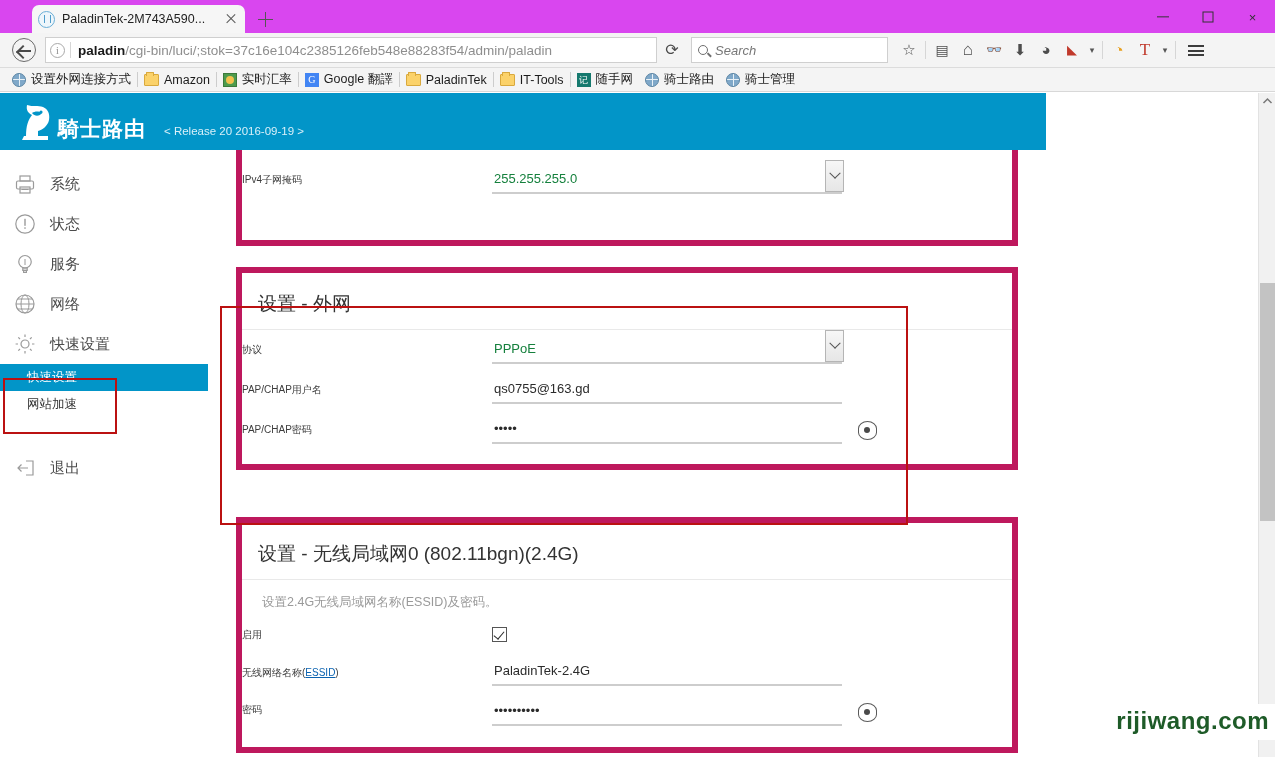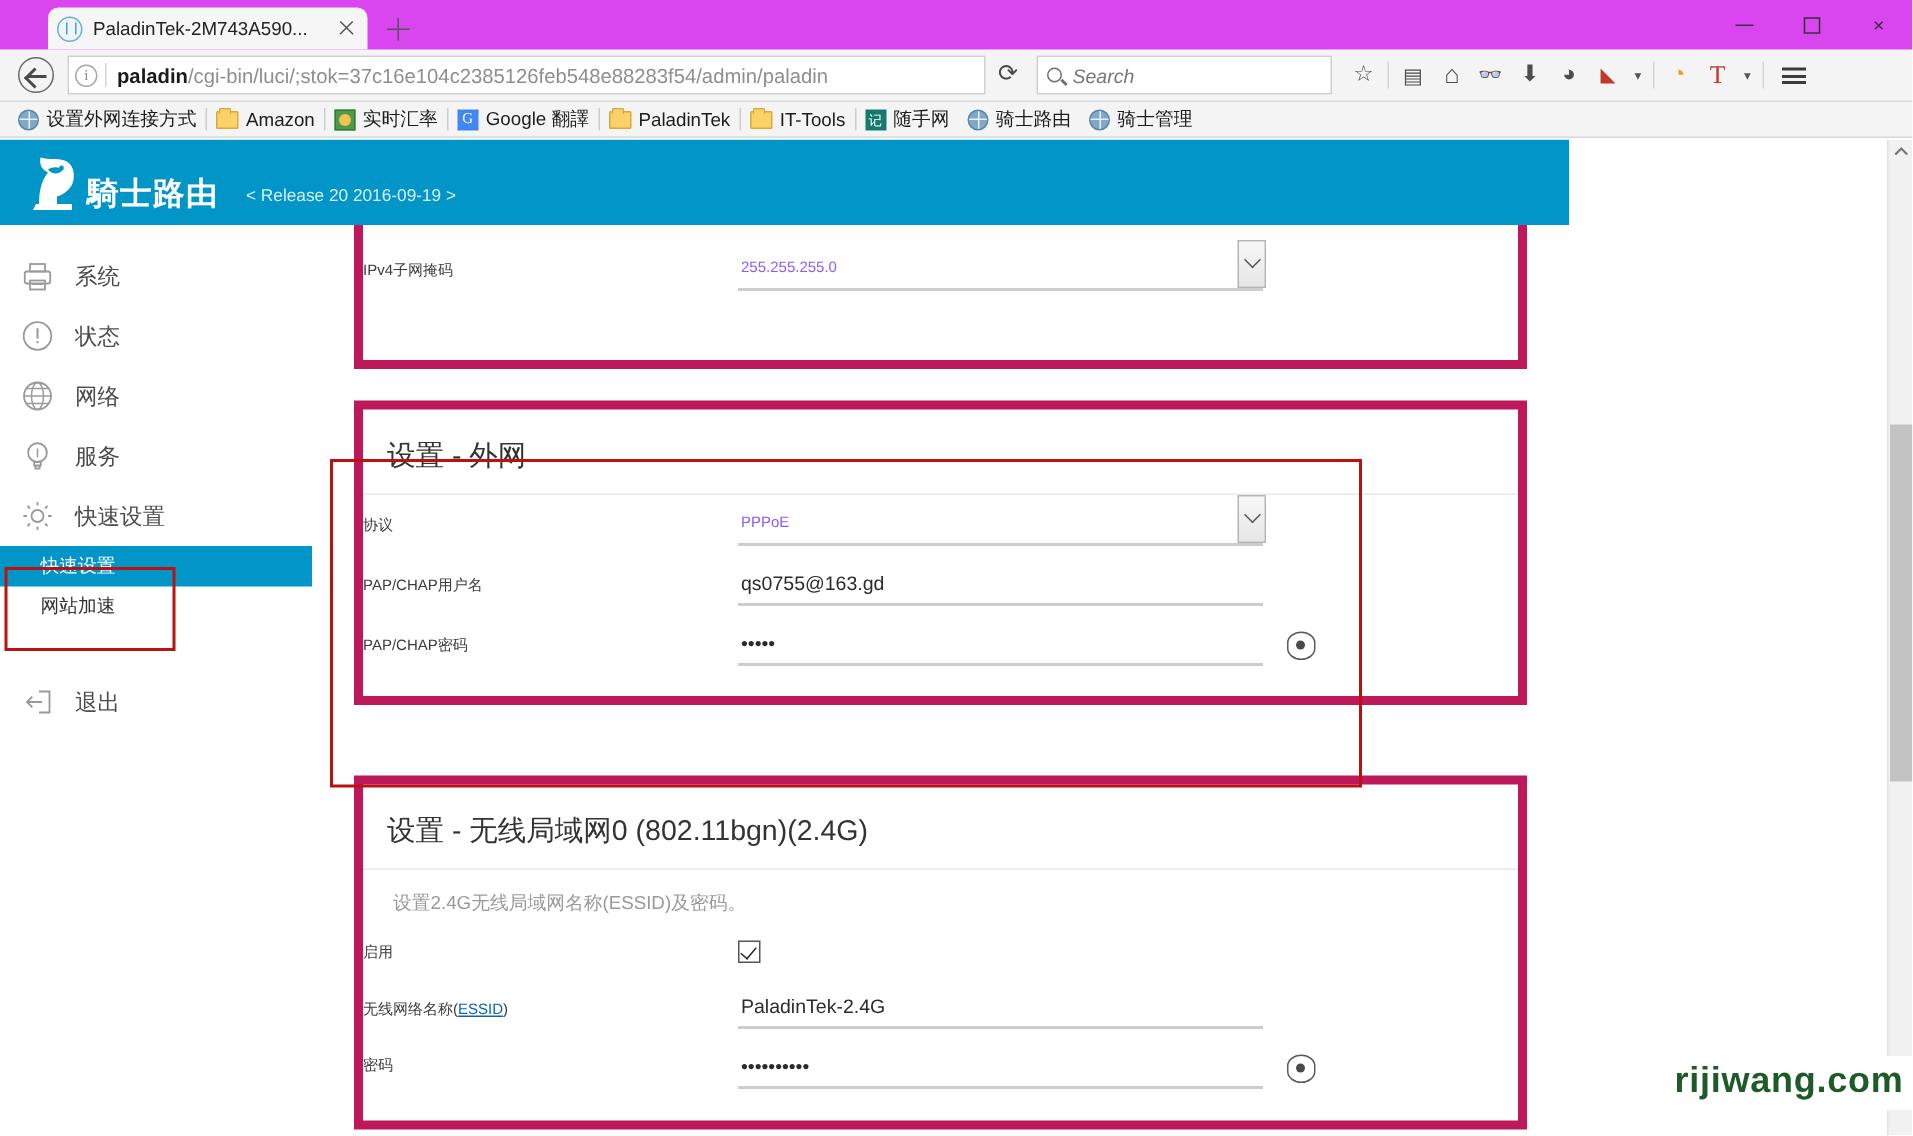--- a/index.html
+++ b/index.html
@@ -231,21 +231,21 @@
   .fctrl { flex:1; display:flex; align-items:center; position:relative; }
 
   .ul-input {
     width:350px; height:27px; border:none; border-bottom:2px solid #cdcdcd;
     background:transparent; font-size:13px; color:#2b2b2b; padding:0 2px 2px 2px;
     font-family:"Liberation Sans", sans-serif; outline:none;
   }
   .ul-select-wrap { position:relative; width:350px; }
   .ul-select {
     width:350px; height:27px; border:none; border-bottom:2px solid #cdcdcd;
-    background:transparent; font-size:10px; color:#8b5cf6; padding:0 12px 2px 2px;
+    background:transparent; font-size:13px; color:#15803d; padding:0 12px 2px 2px;
     -webkit-appearance:none; appearance:none; outline:none;
     font-family:"Liberation Sans", sans-serif;
   }
   .sel-btn {
     position:absolute; right:-2px; top:-7px; width:19px; height:32px;
     background:linear-gradient(#f7f7f7,#e6e6e6); border:1px solid #b5b5b5;
     display:flex; align-items:center; justify-content:center; cursor:pointer;
   }
   .sel-btn::after {
     content:""; width:7px; height:7px; border-right:1.4px solid #555;
@@ -428,40 +428,40 @@
                   <rect x="10.3" y="5.8" width="1.4" height="7" fill="#9a9a9a"></rect>
                   <rect x="10.3" y="14.3" width="1.4" height="1.5" fill="#9a9a9a"></rect>
                 </svg>
             </span>
             <span class="nlabel">状态</span>
           </div>
 
           <div class="nav-item">
             <span class="nav-ic">
               <svg width="22" height="22" viewBox="0 0 22 22">
+                  <path d="M11 2.5 A6.2 6.2 0 0 1 11 15 A6.2 6.2 0 0 1 11 2.5 Z" fill="none" stroke="#9a9a9a" stroke-width="1.2"></path>
+                  <rect x="8.8" y="15" width="4.4" height="2.4" fill="none" stroke="#9a9a9a" stroke-width="1.2"></rect>
+                  <rect x="9.6" y="17.4" width="2.8" height="2" fill="none" stroke="#9a9a9a" stroke-width="1.2"></rect>
+                  <path d="M11 6 L11 12" stroke="#9a9a9a" stroke-width="1"></path>
+                </svg>
+            </span>
+            <span class="nlabel">服务</span>
+          </div>
+
+          <div class="nav-item">
+            <span class="nav-ic">
+              <svg width="22" height="22" viewBox="0 0 22 22">
                   <circle cx="11" cy="11" r="9" fill="none" stroke="#9a9a9a" stroke-width="1.2"></circle>
                   <ellipse cx="11" cy="11" rx="4" ry="9" fill="none" stroke="#9a9a9a" stroke-width="1"></ellipse>
                   <line x1="2" y1="11" x2="20" y2="11" stroke="#9a9a9a" stroke-width="1"></line>
                   <line x1="3.6" y1="6" x2="18.4" y2="6" stroke="#9a9a9a" stroke-width="1"></line>
                   <line x1="3.6" y1="16" x2="18.4" y2="16" stroke="#9a9a9a" stroke-width="1"></line>
                 </svg>
             </span>
             <span class="nlabel">网络</span>
-          </div>
-
-          <div class="nav-item">
-            <span class="nav-ic">
-              <svg width="22" height="22" viewBox="0 0 22 22">
-                  <path d="M11 2.5 A6.2 6.2 0 0 1 11 15 A6.2 6.2 0 0 1 11 2.5 Z" fill="none" stroke="#9a9a9a" stroke-width="1.2"></path>
-                  <rect x="8.8" y="15" width="4.4" height="2.4" fill="none" stroke="#9a9a9a" stroke-width="1.2"></rect>
-                  <rect x="9.6" y="17.4" width="2.8" height="2" fill="none" stroke="#9a9a9a" stroke-width="1.2"></rect>
-                  <path d="M11 6 L11 12" stroke="#9a9a9a" stroke-width="1"></path>
-                </svg>
-            </span>
-            <span class="nlabel">服务</span>
           </div>
 
           <div class="nav-item">
             <span class="nav-ic">
               <svg width="22" height="22" viewBox="0 0 22 22">
                   <g fill="none" stroke="#9a9a9a" stroke-width="1.2">
                     <circle cx="11" cy="11" r="4"></circle>
                     <path d="M11 1.6 L11 4 M11 18 L11 20.4 M1.6 11 L4 11 M18 11 L20.4 11 M4.3 4.3 L6 6 M16 16 L17.7 17.7 M17.7 4.3 L16 6 M6 16 L4.3 17.7"></path>
                   </g>
                 </svg>

